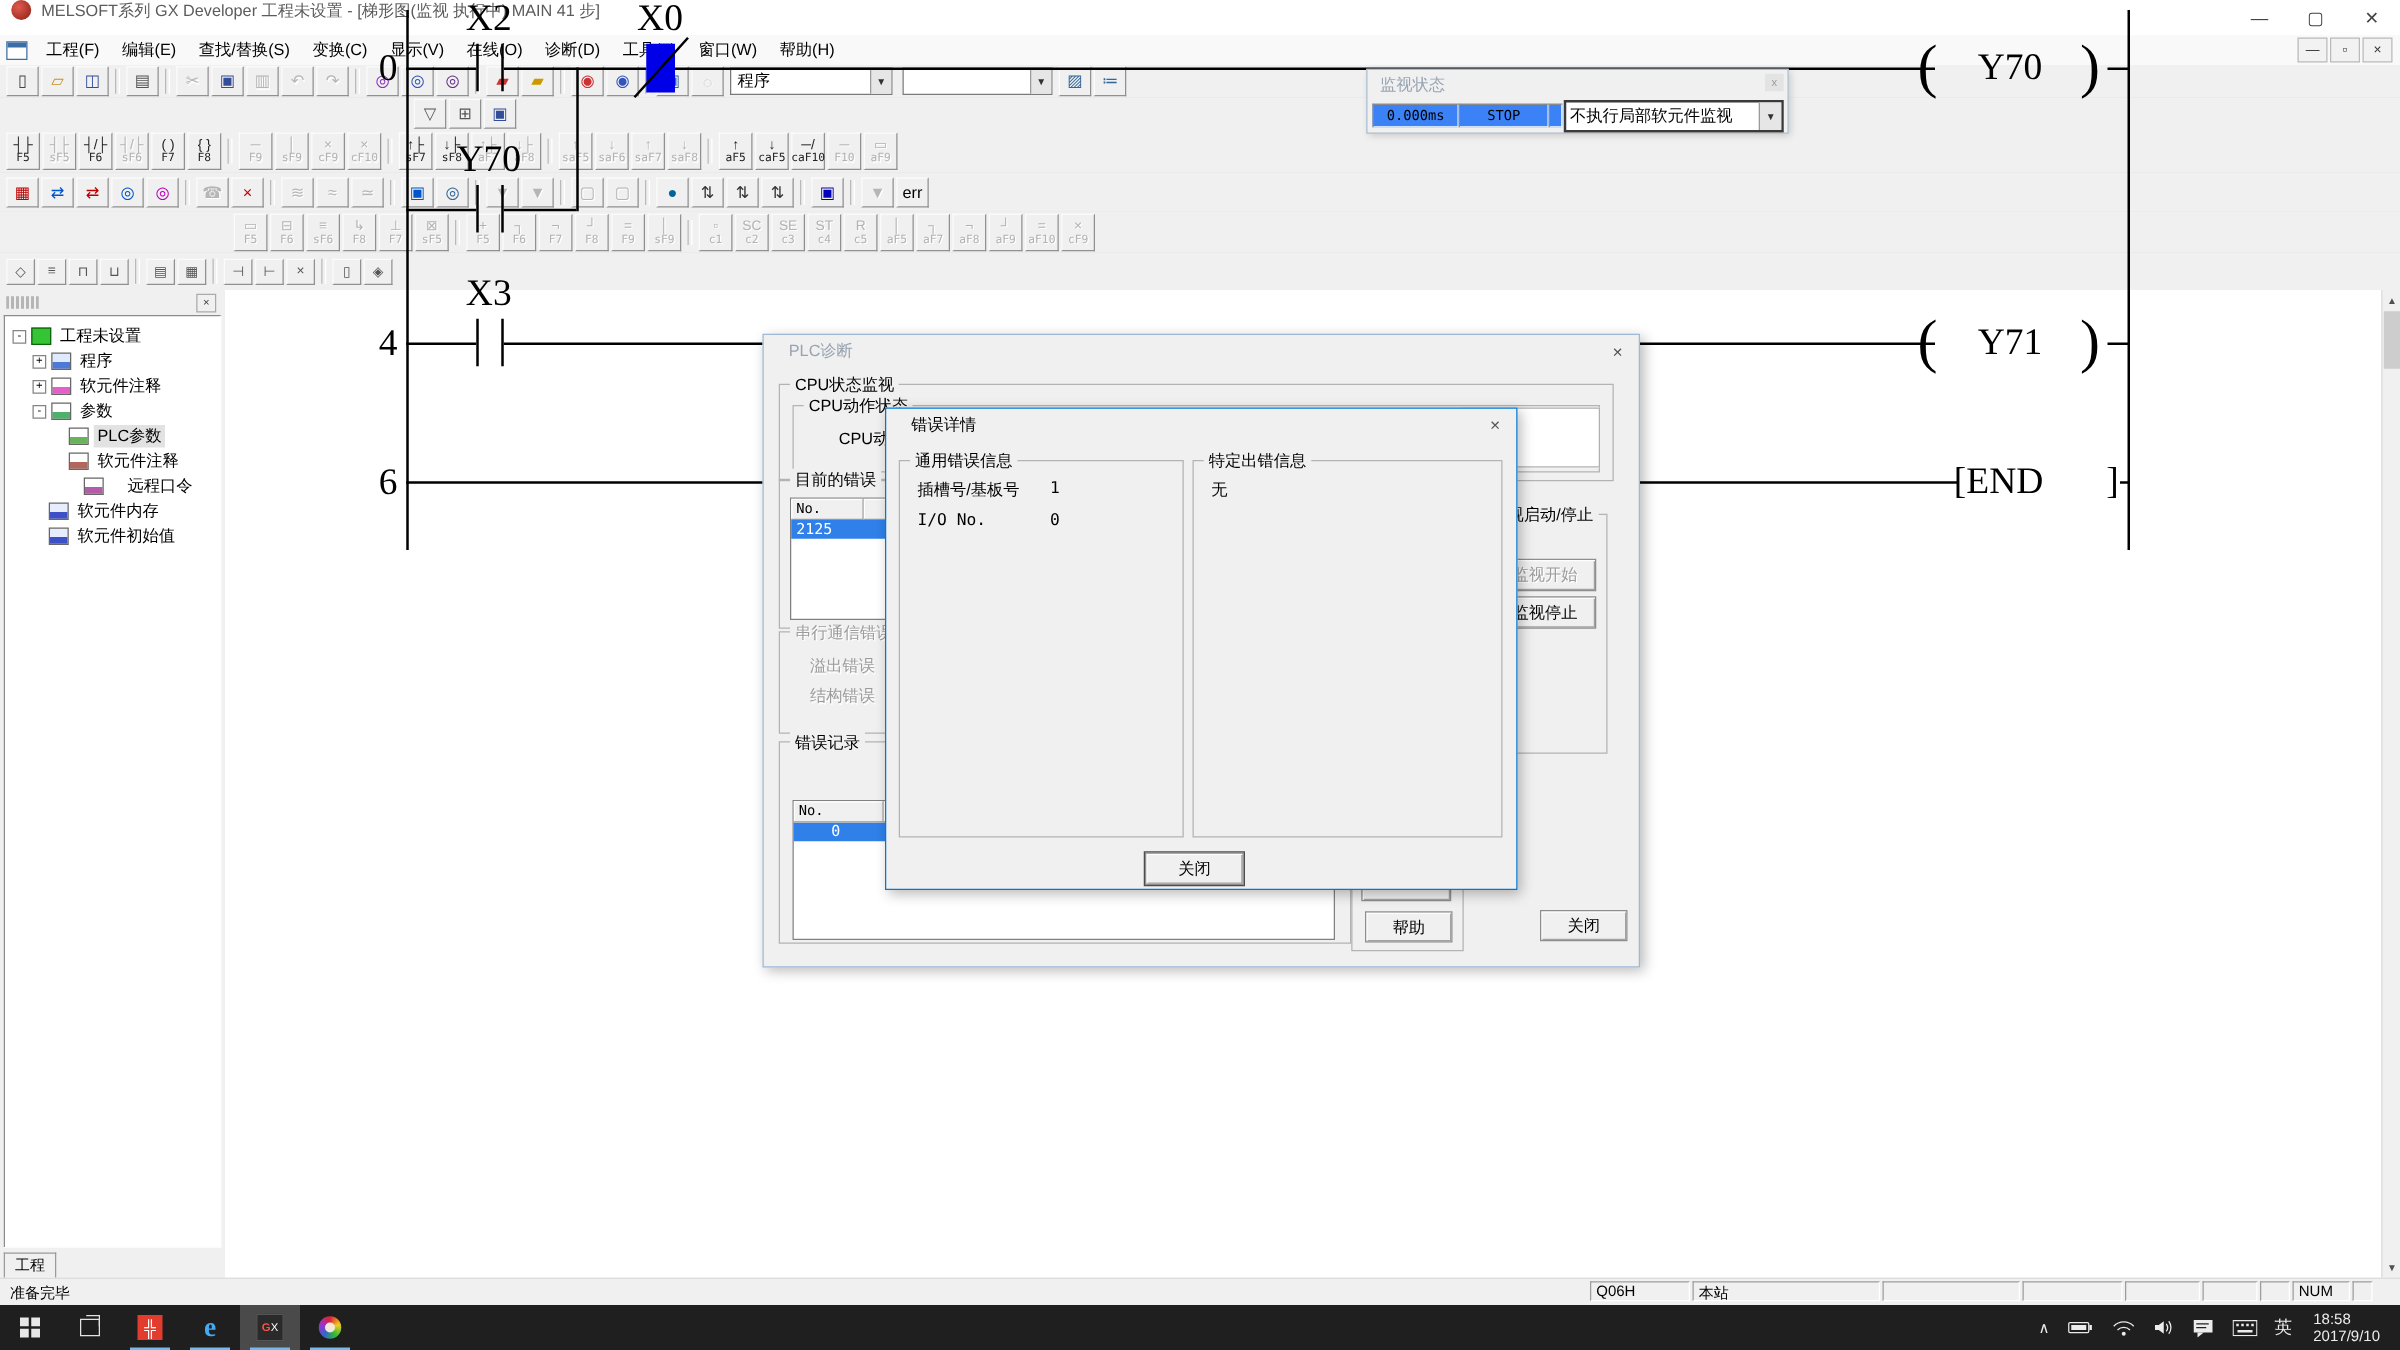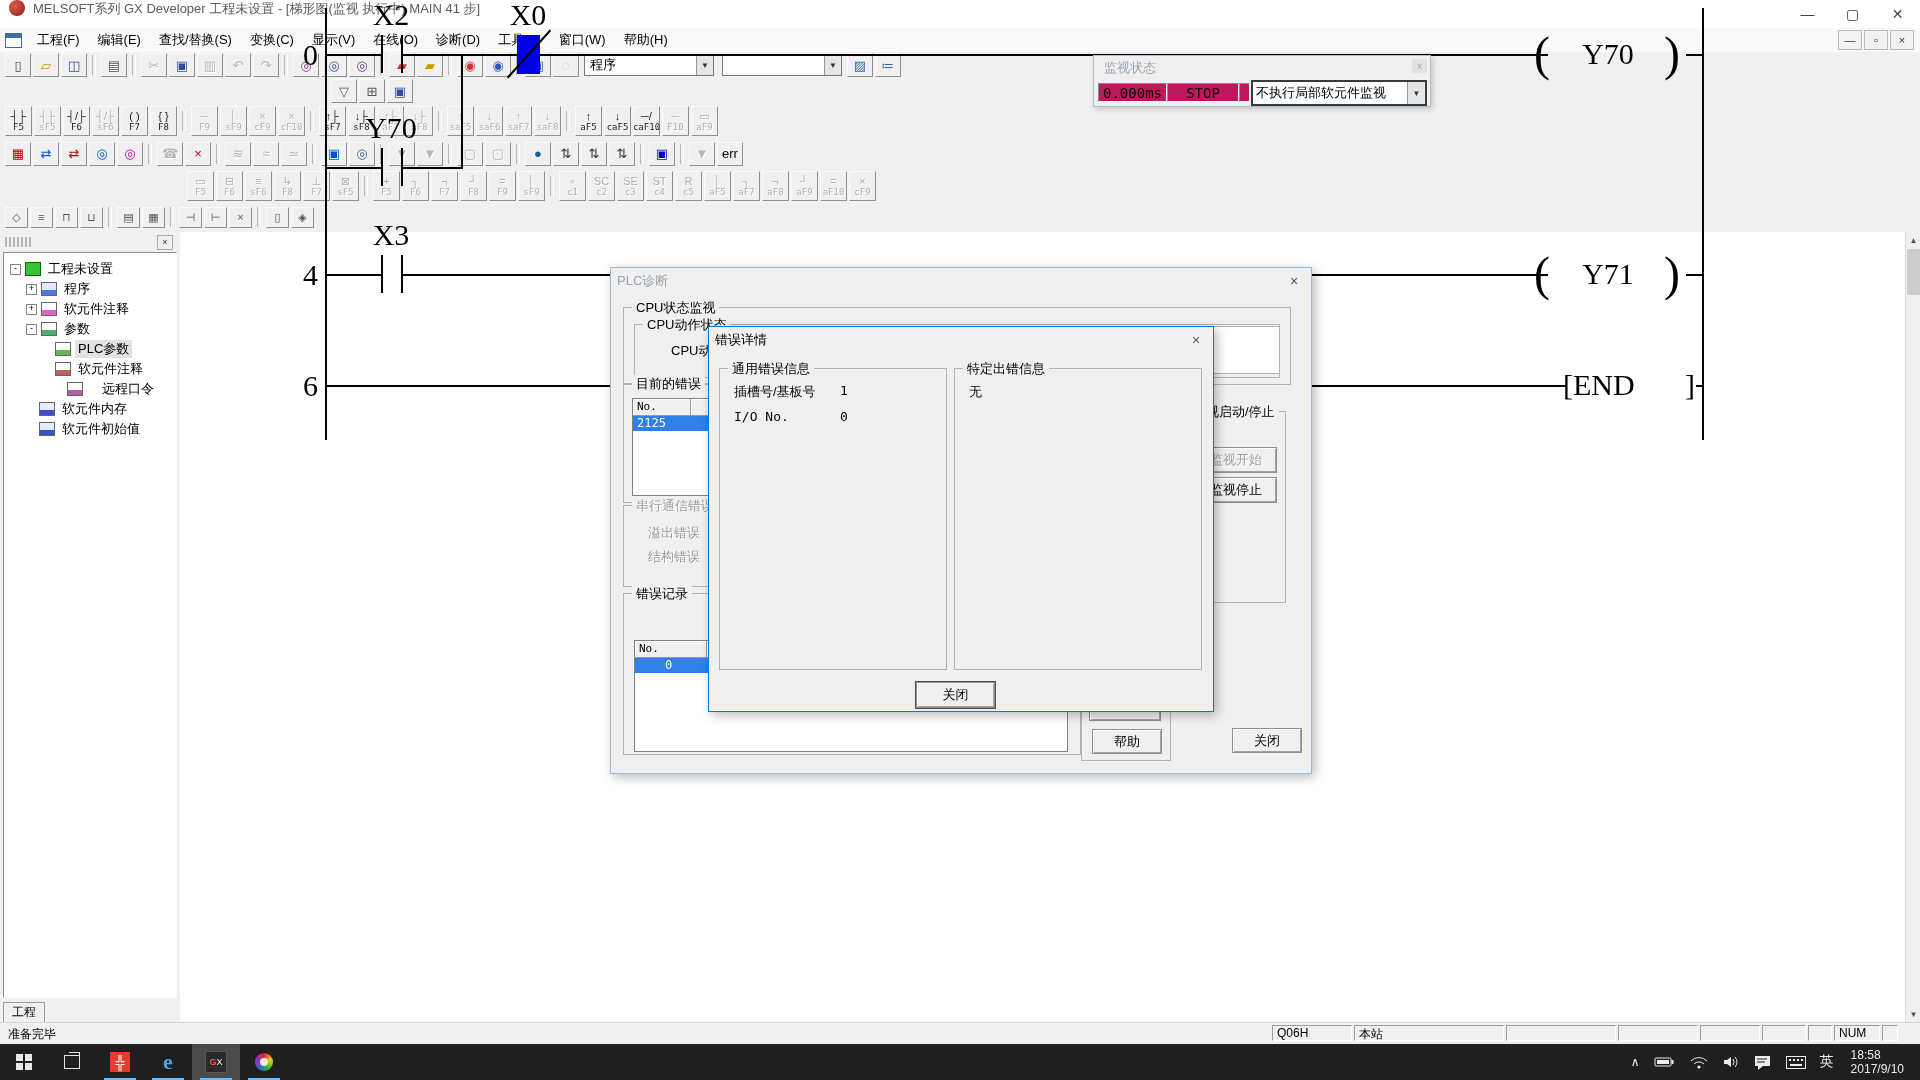--- a/index.html
+++ b/index.html
@@ -82,31 +82,31 @@
   .ti.devinit{background:linear-gradient(#e8ecff 55%,#3c50c8 55%)}
   .tl{font-size:13px;padding:0 3px}
   .tl.sel{background:#e2e2e2}
   #panel-tabs{position:absolute;left:3px;top:768px;width:174px;height:22px;display:flex;align-items:flex-end}
   #tab-project{width:40px;height:19px;background:#f0f0f0;border:1px solid #9a9a9a;border-bottom:none;font-size:12px;display:flex;align-items:center;justify-content:center}
 
   
   #monitor-win{position:absolute;left:1093px;top:55px;width:336px;height:50px;background:#f0f0f0;border:1px solid #a9bdd1;box-shadow:2px 2px 6px rgba(0,0,0,.18);z-index:40}
   #monitor-title{position:absolute;left:10px;top:3px;color:#97a4b2;font-size:13px}
   #monitor-close{position:absolute;right:3px;top:3px;width:15px;height:14px;background:#e3e3e3;color:#9b9b9b;font-size:9px;display:flex;align-items:center;justify-content:center}
-  .mbox{position:absolute;top:27px;height:17px;background:#be185d;border:1px solid;border-color:#8a8a8a #fff #fff #8a8a8a;font-family:"DejaVu Sans Mono",monospace;font-size:14px;display:flex;align-items:center;justify-content:center}
+  .mbox{position:absolute;top:27px;height:17px;background:#3b82f6;border:1px solid;border-color:#8a8a8a #fff #fff #8a8a8a;font-family:"DejaVu Sans Mono",monospace;font-size:11px;display:flex;align-items:center;justify-content:center}
   #monitor-combo{position:absolute;left:157px;top:24px;width:172px;height:22px;background:#fff;border:2px solid #3a3a3a;display:flex;align-items:center}
   #monitor-combo .combo-text{font-size:13px;padding:0 3px}
   #monitor-combo .combo-arrow{width:17px;height:100%;}
 
   
   .dialog{position:absolute;background:#f0f0f0;box-shadow:3px 3px 10px rgba(0,0,0,.28)}
   #plc-dialog{left:610px;top:267px;width:700px;height:505px;border:1px solid #9db9d6;z-index:50}
   #err-dialog{left:708px;top:326px;width:504px;height:384px;border:1px solid #0078d7;z-index:60}
   .dlg-title{position:absolute;left:0;top:0;right:0;height:26px;display:flex;align-items:center}
-  .dlg-title .t{margin-left:6px;font-size:13px}
+  .dlg-title .t{margin-left:20px;font-size:13px}
   #plc-dialog .dlg-title .t{color:#98a4b0}
   .dlg-close{margin-left:auto;margin-right:8px;font-size:14px;color:#555;width:18px;text-align:center}
   .fs{position:absolute;border:1px solid #b3b3b3}
   .legend{position:absolute;top:-9px;left:8px;background:#f0f0f0;padding:0 4px;font-size:13px;white-space:nowrap}
   .legend.dis{color:#9c9c9c;text-shadow:1px 1px 0 #fff}
   .dtext{position:absolute;font-size:13px;white-space:nowrap}
   .dtext.dis{color:#9c9c9c;text-shadow:1px 1px 0 #fff}
   .grid{position:absolute;background:#fff;border:1px solid #808080}
   .grid-head{display:flex;height:17px}
   .gh{background:#f0f0f0;border-right:1px solid #989898;border-bottom:1px solid #989898;box-shadow:inset 1px 1px 0 #fff;

